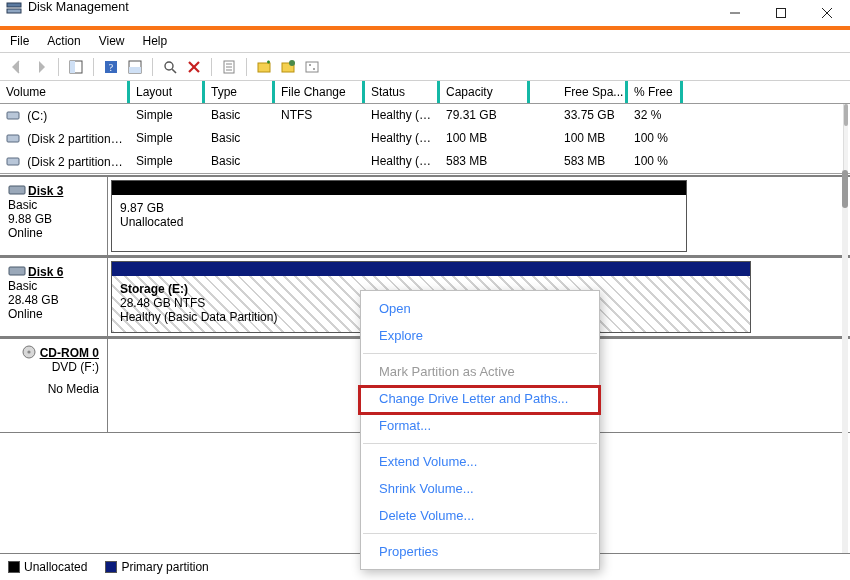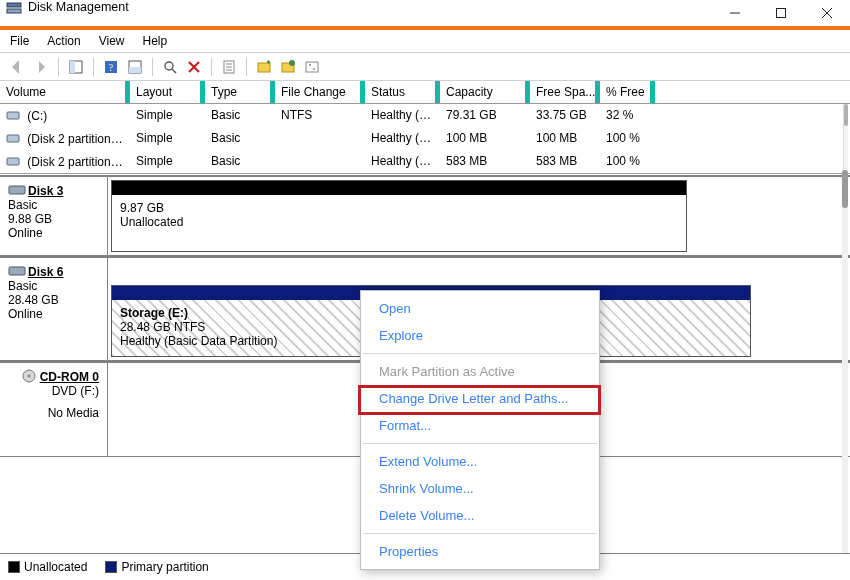--- a/index.html
+++ b/index.html
@@ -65,21 +65,21 @@
     border-bottom: 1px solid #a0a0a0;
     position: relative;
   }
   .headers {
     display: flex;
     background: #fff;
     border-bottom: 1px solid #999;
   }
   .hcell {
     padding: 4px 6px;
-    border-right: 5px solid #14b8a6;
+    border-right: 3px solid #14b8a6;
     font-size: 12px;
     white-space: nowrap;
     overflow: hidden;
   }
   .hcell:last-child { border-right: none; }
   .rows-wrap { position: relative; }
   .row {
     display: flex;
     padding: 2px 0;
   }
@@ -106,21 +106,21 @@
     background: #b0b0b0; border-radius: 2px;
   }
 
   
   .c0 { width: 130px; }
   .c1 { width: 75px; }
   .c2 { width: 70px; }
   .c3 { width: 90px; }
   .c4 { width: 75px; }
   .c5 { width: 90px; }
-  .c6 { width: 70px; }
+  .c6 { width: 70px; margin-left: 28px; }
   .c7 { width: 55px; }
   .c8 { flex: 1; }
 
   
   .disk-area {
     display: flex; flex-direction: column;
     border-top: 1px solid #fff;
   }
   .disk-row {
     display: flex;
@@ -146,21 +146,20 @@
     min-height: 72px;
   }
   .vol-topbar { height: 14px; }
   .unalloc-bar { background: #000; }
   .primary-bar { background: #0a1b7a; }
   .vol-body { padding: 6px 8px; flex: 1; }
   .vol-body .vname { font-weight: 700; }
   .hatch {
     background-image: repeating-linear-gradient(45deg,
       rgba(0,0,0,.18) 0 2px, transparent 2px 8px);
-    margin-top: 24px;
   }
   .disk3-vols .vol-box { width: 576px; flex: 0 0 576px; }
   .disk6-vols .vol-box { width: 640px; flex: 0 0 640px; }
 
   
   .legend {
     display: flex; gap: 18px;
     padding: 6px 8px;
     border-top: 1px solid #808080;
     position: absolute; bottom: 0; left: 0; right: 0;

